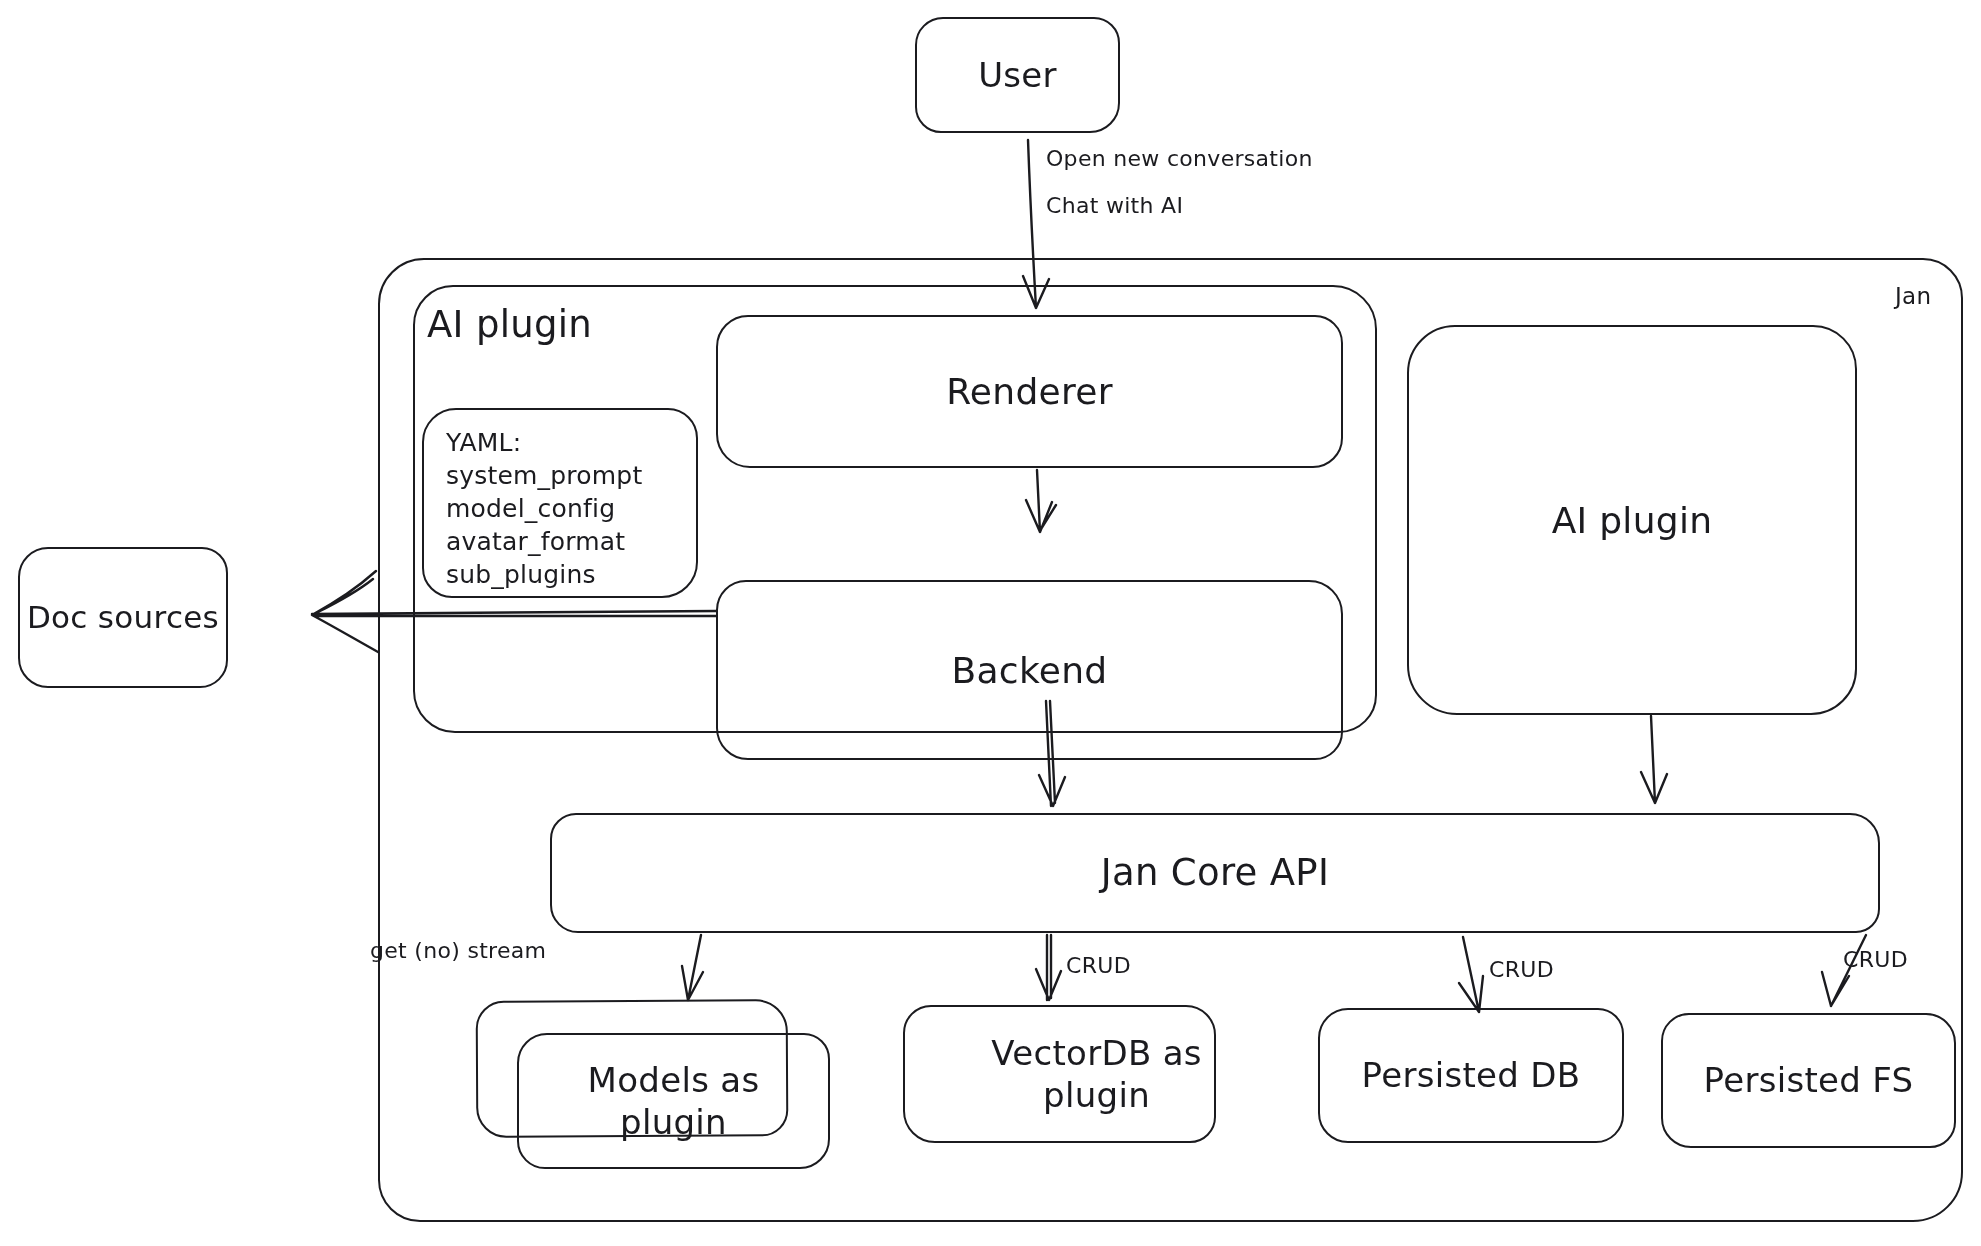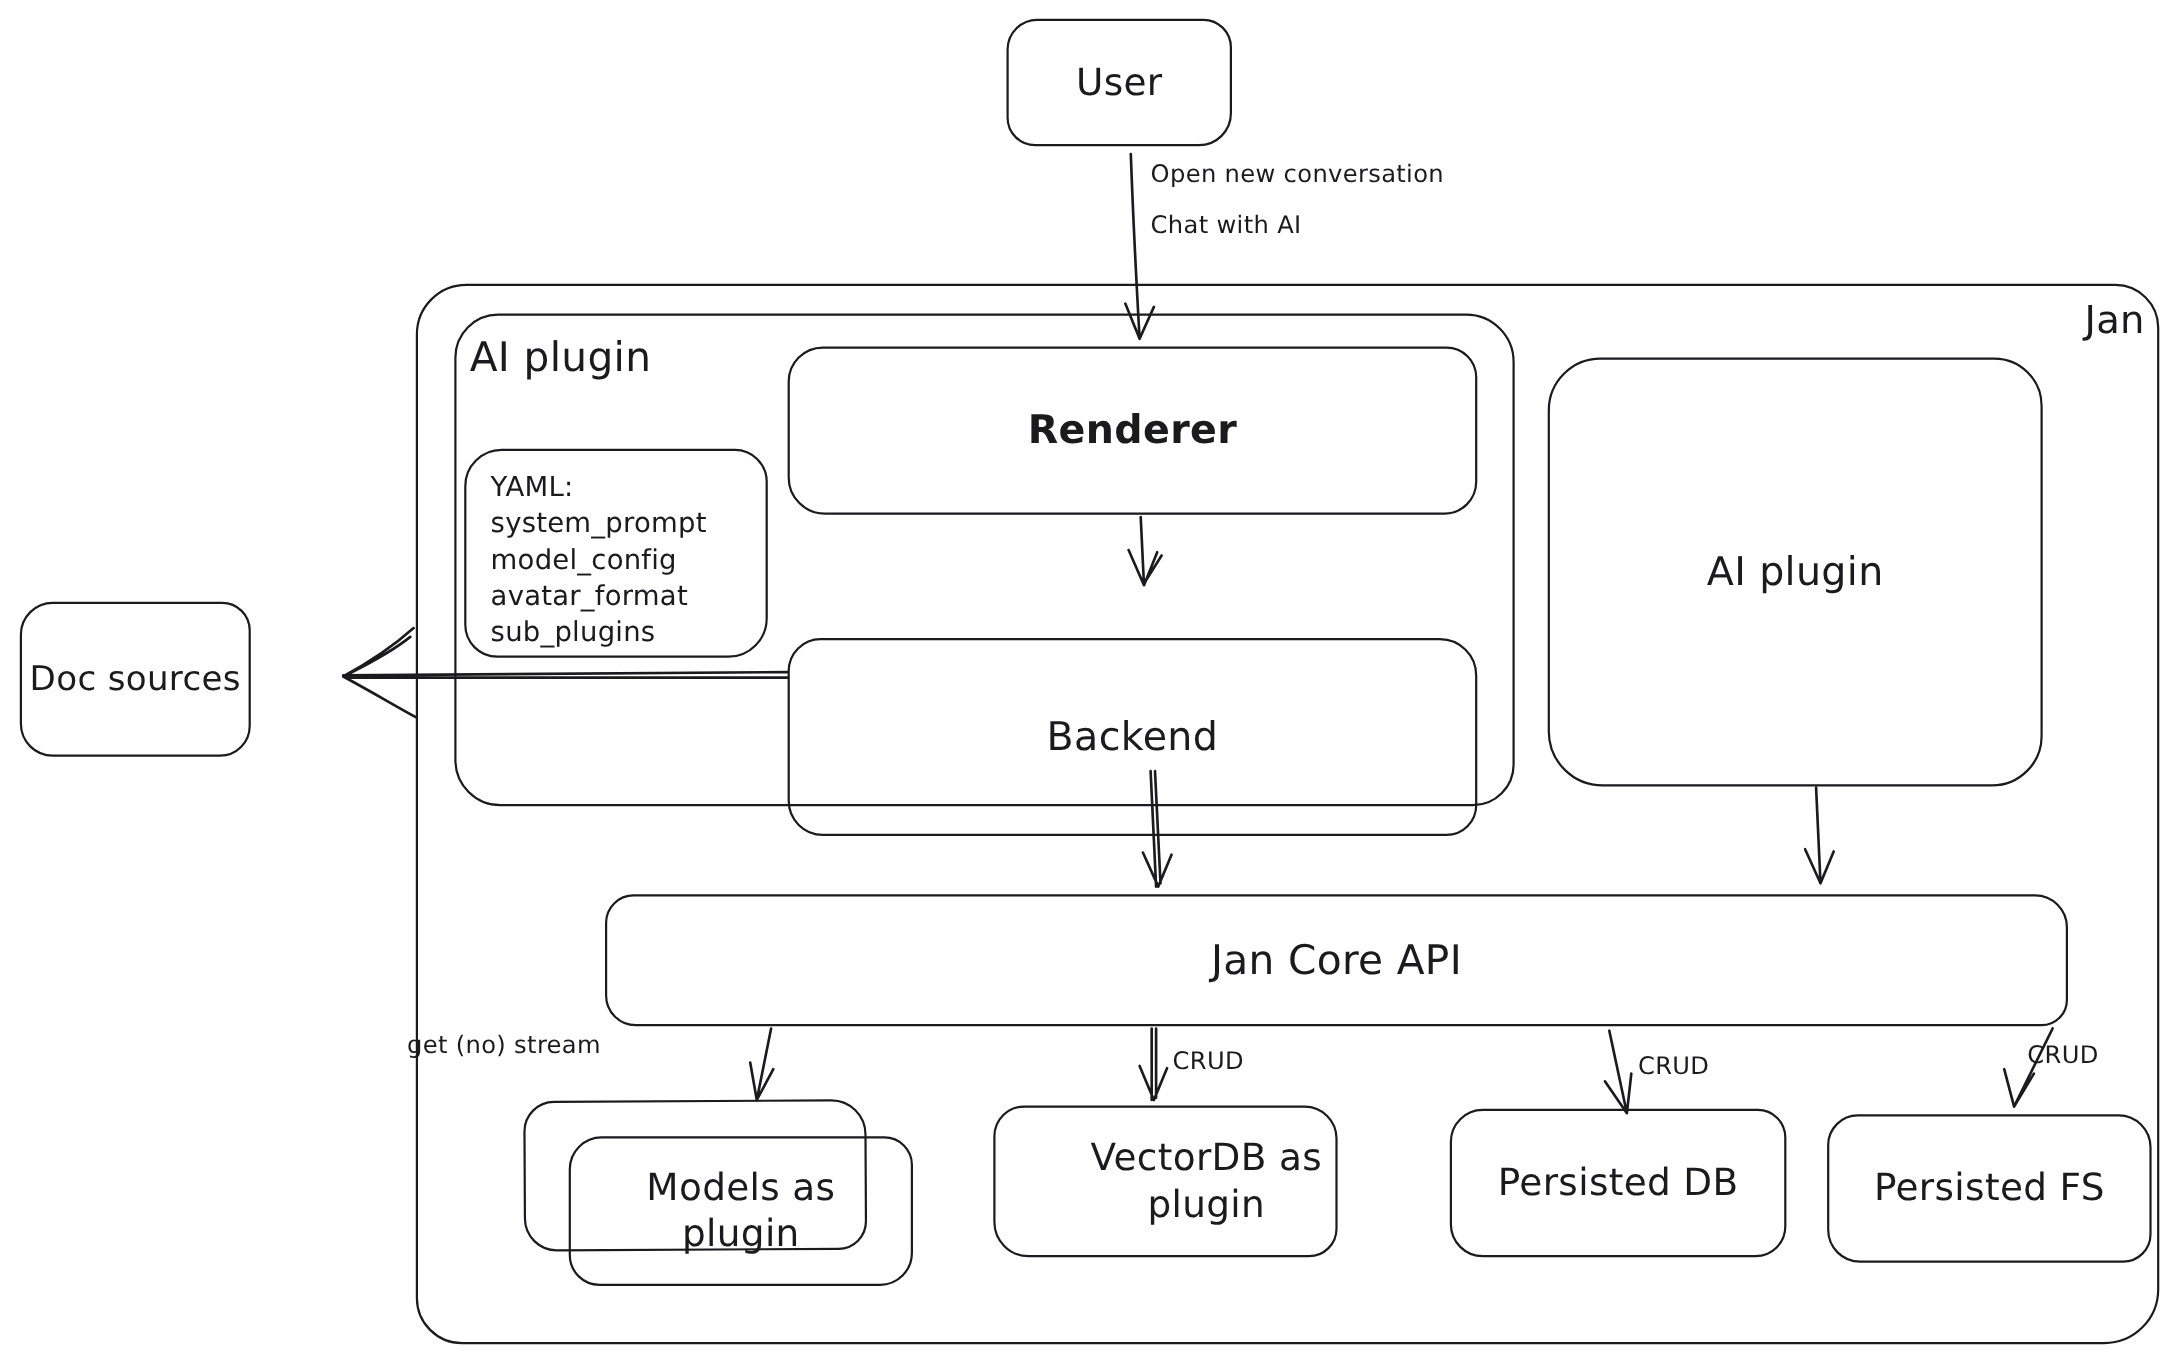--- a/index.html
+++ b/index.html
@@ -65,26 +65,26 @@
 </head>
 <body>
 
 <div class="canvas">
 
   <div class="node" style="left:915px;top:17px;width:205px;height:116px;border-radius:28px 26px 30px 26px;">
     <div class="box-label">User</div>
   </div>
 
   <div class="node" style="left:378px;top:258px;width:1585px;height:964px;border-radius:46px 40px 50px 42px;"></div>
-  <div class="container-label" style="left:1895px;top:272px;font-size:35px;">Jan</div>
+  <div class="container-label" style="left:1895px;top:283px;font-size:23px;">Jan</div>
 
   <div class="node" style="left:413px;top:285px;width:964px;height:448px;border-radius:40px 44px 38px 42px;"></div>
   <div class="container-label" style="left:427px;top:303px;font-size:37px;">AI plugin</div>
 
-  <div class="node" style="left:716px;top:315px;width:627px;height:153px;border-radius:32px 28px 30px 34px;font-weight:bold;">
+  <div class="node" style="left:716px;top:315px;width:627px;height:153px;border-radius:32px 28px 30px 34px;">
     <div class="box-label" style="font-size:36px;">Renderer</div>
   </div>
 
   <div class="yaml-note" style="left:422px;top:408px;width:276px;height:190px;">
     <div class="yaml-line">YAML:</div>
     <div class="yaml-line">system_prompt</div>
     <div class="yaml-line">model_config</div>
     <div class="yaml-line">avatar_format</div>
     <div class="yaml-line">sub_plugins</div>
   </div>

